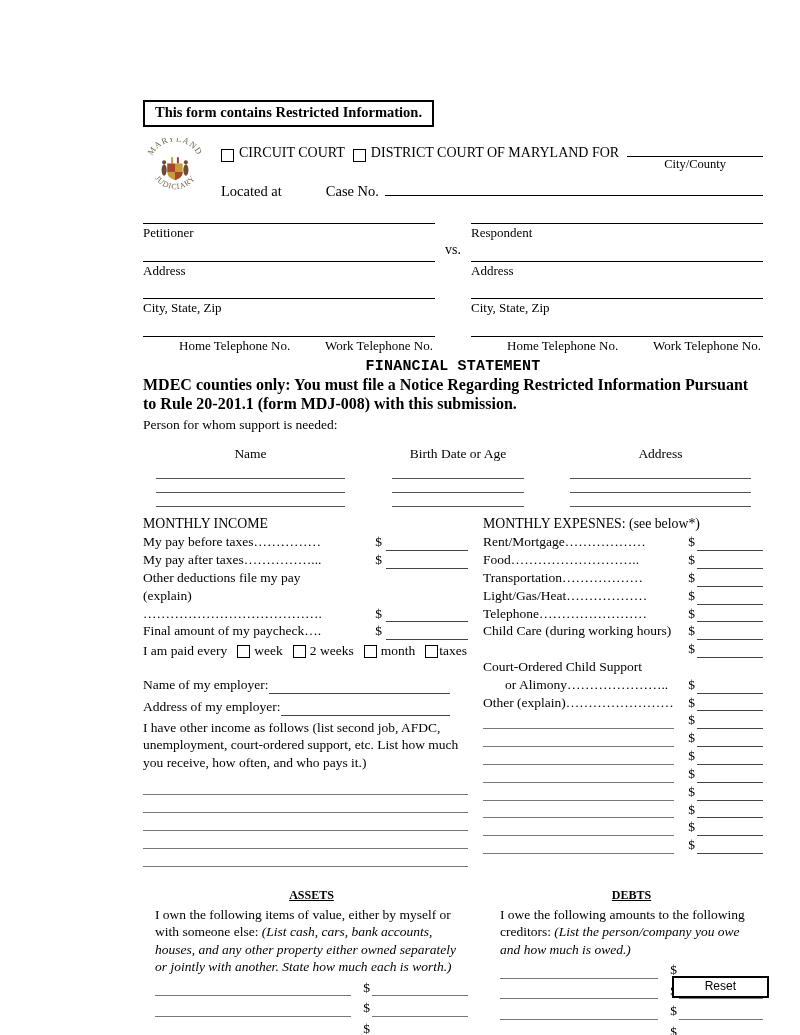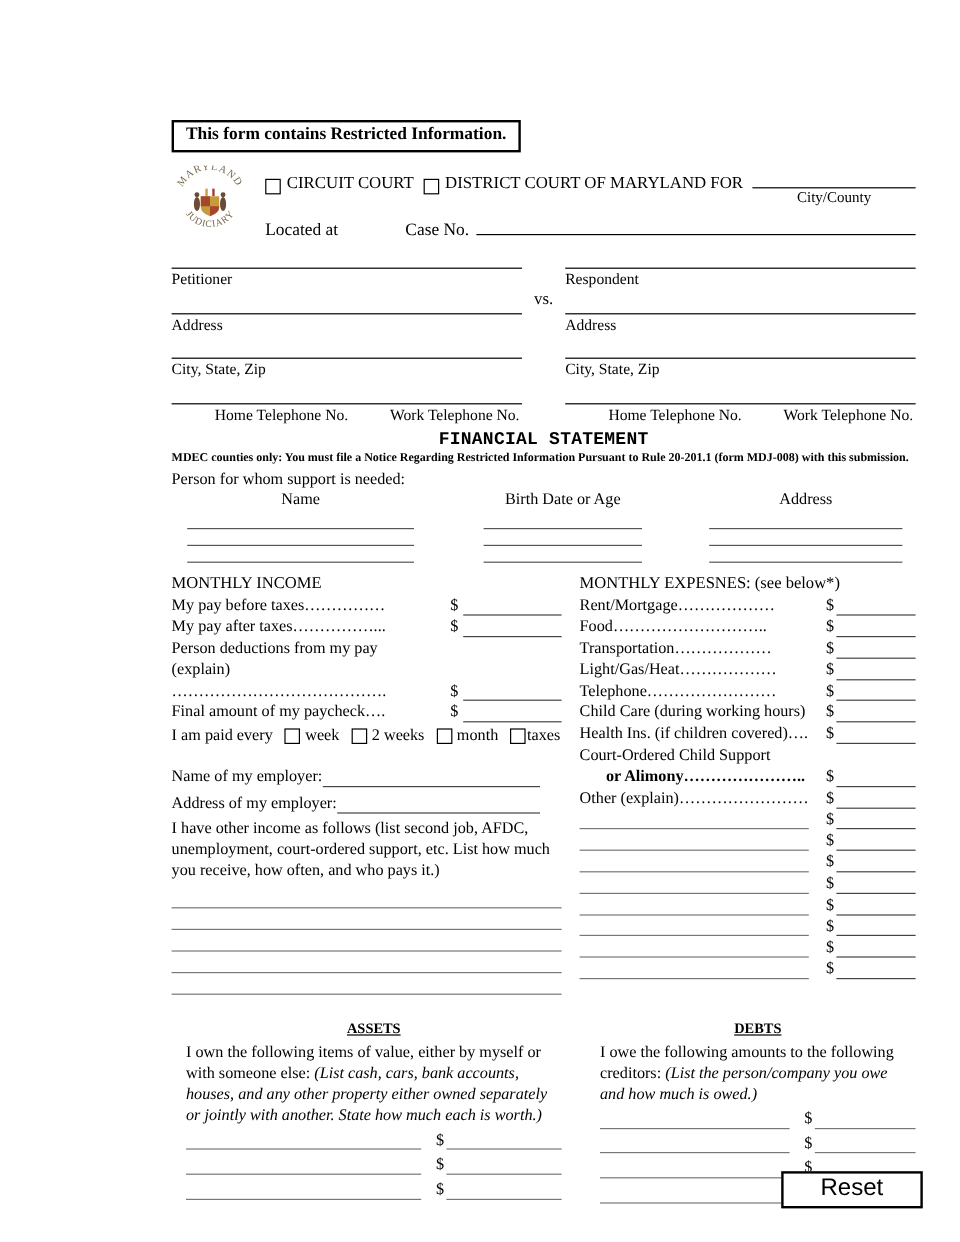--- a/index.html
+++ b/index.html
@@ -16,36 +16,36 @@
   .court-line{display:flex;align-items:baseline;font-size:14px;white-space:nowrap;}
   .cb{display:inline-block;width:11px;height:11px;border:1.5px solid #000;flex:none;
       align-self:center;margin:0 5px 2px 0;background:#fff;}
   .court-line .bold{margin-right:8px;}
   .ufield{display:inline-flex;flex-direction:column;vertical-align:bottom;}
   .uline{display:block;border-bottom:1px solid #000;height:14px;}
   .ulabel{font-size:12.5px;text-align:center;line-height:1.15;}
   .grow{flex:1;}
   .located-line{display:flex;align-items:baseline;margin-top:10px;font-size:14.5px;}
   .located-field{width:178px;margin-left:8px;}
-  .caseno-label{margin-left:56px;margin-right:6px;}
+  .caseno-label{margin-left:44px;margin-right:6px;}
   
   .caption{display:grid;grid-template-columns:1fr 36px 1fr;margin-top:8px;}
   .cap-field{margin-bottom:7px;}
   .wline{border-bottom:1px solid #000;height:13px;margin-bottom:1px;}
   .cap-label{font-size:13px;line-height:1.2;}
   .cap-two{display:flex;font-size:13px;line-height:1.2;}
   .cap-two span:first-child{width:50%;margin-left:36px;}
   .vs{text-align:center;margin-top:32px;font-size:14px;}
   
   .form-title{text-align:center;font-family:Liberation Mono, monospace;font-weight:bold;
       font-size:15px;margin-top:-2px;letter-spacing:.2px;}
-  .mdec{font-weight:bold;font-size:10px;line-height:1.18;margin-top:1px;}
+  .mdec{font-weight:bold;font-size:16px;line-height:1.18;margin-top:1px;}
   .person-line{font-size:13.5px;margin-top:3px;}
   
-  .support-grid{display:grid;grid-template-columns:215px 150px 1fr;column-gap:36px;margin-top:1px;}
+  .support-grid{display:grid;grid-template-columns:215px 150px 1fr;column-gap:25px;margin-top:13px;}
   .support-head{text-align:center;font-size:13.5px;margin-bottom:3px;}
   .sline{border-bottom:1px solid #555;height:13px;width:88%;margin:0 auto;}
   
   .main-cols{display:flex;margin-top:8px;font-size:13.5px;line-height:1.32;}
   .col-left{width:325px;flex:none;}
   .col-right{flex:1;padding-left:15px;}
   .sec-head{font-size:13.8px;}
   .money-row{display:flex;align-items:flex-end;}
   .mlabel{flex:none;}
   .money-row .dollar{margin-left:auto;padding-right:4px;}
@@ -56,35 +56,35 @@
   .emp-row{display:flex;align-items:flex-end;margin-top:4px;}
   .emp-fill{flex:1;border-bottom:1px solid #444;height:14px;margin-right:18px;}
   .para{margin-top:3px;}
   .bline{border-bottom:1px solid #777;height:16px;}
   .blines .bline{margin-bottom:1px;}
   .exp-row{display:flex;align-items:flex-end;}
   .elabel{flex:none;}
   .exp-row .dollar{margin-left:auto;padding-right:2px;}
   .eline{width:66px;border-bottom:1px solid #444;height:13px;flex:none;}
   .efill{flex:1;border-bottom:1px solid #777;height:14px;margin-right:14px;}
-  .indent1{padding-left:22px;font-weight:bold;}
+  .indent1{padding-left:22px;}
   
   .ad-cols{display:flex;margin-top:20px;font-size:13.5px;line-height:1.3;}
   .ad-left{width:325px;flex:none;padding-left:12px;box-sizing:border-box;}
   .ad-right{flex:1;padding-left:32px;}
   .ad-head{text-align:center;font-weight:bold;font-size:12px;margin-bottom:2px;text-decoration:underline;}
   .ad-right .ad-head{text-align:center;}
   .ital{font-style:italic;}
   .arow{display:flex;align-items:flex-end;margin-top:3px;}
   .afill{flex:1;border-bottom:1px solid #777;height:14px;margin-right:12px;}
   .arow .dollar{padding-right:2px;}
   .aline{width:96px;border-bottom:1px solid #777;height:13px;flex:none;}
   .dline{width:84px;border-bottom:1px solid #777;height:13px;flex:none;}
   .reset-btn{position:absolute;right:31px;top:976px;border:2px solid #000;background:#fff;
-      font-family:"Liberation Sans",sans-serif;font-size:20px;padding:1px 31px 3px 31px;cursor:pointer;}
+      font-family:"Liberation Sans",sans-serif;font-size:12px;padding:1px 31px 3px 31px;cursor:pointer;}
 </style>
 </head>
 <body>
 
 <div class="page">
   <div class="content">
 
     <div class="restricted-box">
       <span>This form contains Restricted Information.</span>
     </div>
@@ -213,21 +213,21 @@
         <div class="money-row">
           <span class="mlabel">My pay before taxes……………</span>
           <span class="dollar">$</span>
           <span class="mline"></span>
         </div>
         <div class="money-row">
           <span class="mlabel">My pay after taxes……………...</span>
           <span class="dollar">$</span>
           <span class="mline"></span>
         </div>
-        <div>Person deductions from my pay</div>
+        <div>Other deductions file my pay</div>
         <div>(explain)</div>
         <div class="money-row">
           <span class="mlabel">………………………………….</span>
           <span class="dollar">$</span>
           <span class="mline"></span>
         </div>
         <div class="money-row">
           <span class="mlabel">Final amount of my paycheck….</span>
           <span class="dollar">$</span>
           <span class="mline"></span>
@@ -287,21 +287,20 @@
             <span class="elabel">Telephone……………………</span>
             <span class="dollar">$</span>
             <span class="eline"></span>
           </div>
         <div class="exp-row">
             <span class="elabel">Child Care (during working hours)</span>
             <span class="dollar">$</span>
             <span class="eline"></span>
           </div>
         <div class="exp-row">
-            <span class="elabel">Health Ins. (if children covered)….</span>
             <span class="dollar">$</span>
             <span class="eline"></span>
           </div>
         <div>Court-Ordered Child Support</div>
         <div class="exp-row">
             <span class="elabel indent1">or Alimony…………………..</span>
             <span class="dollar">$</span>
             <span class="eline"></span>
           </div>
         <div class="exp-row">

